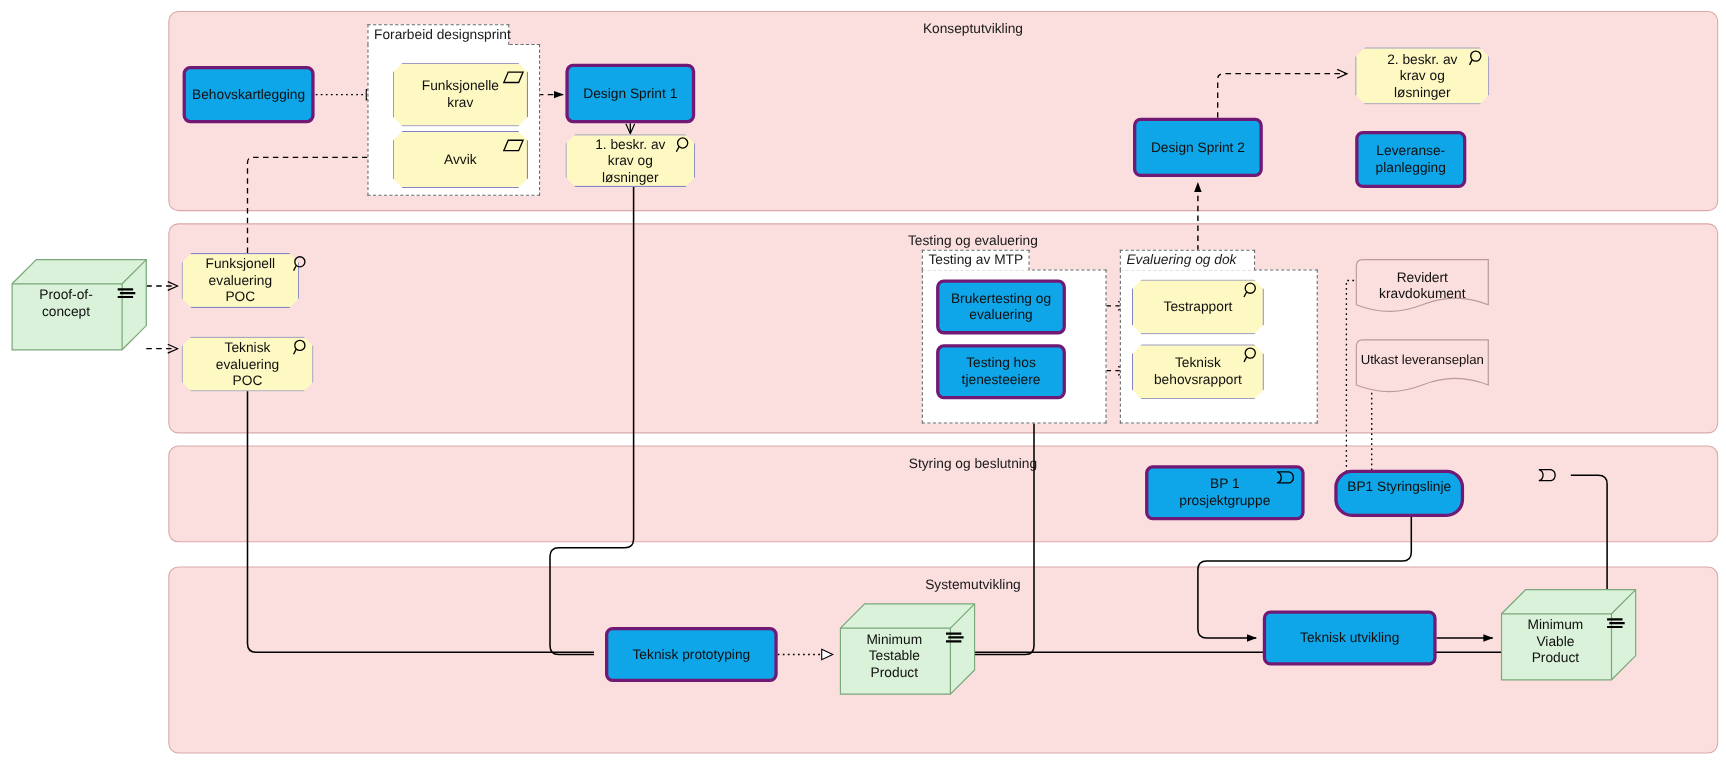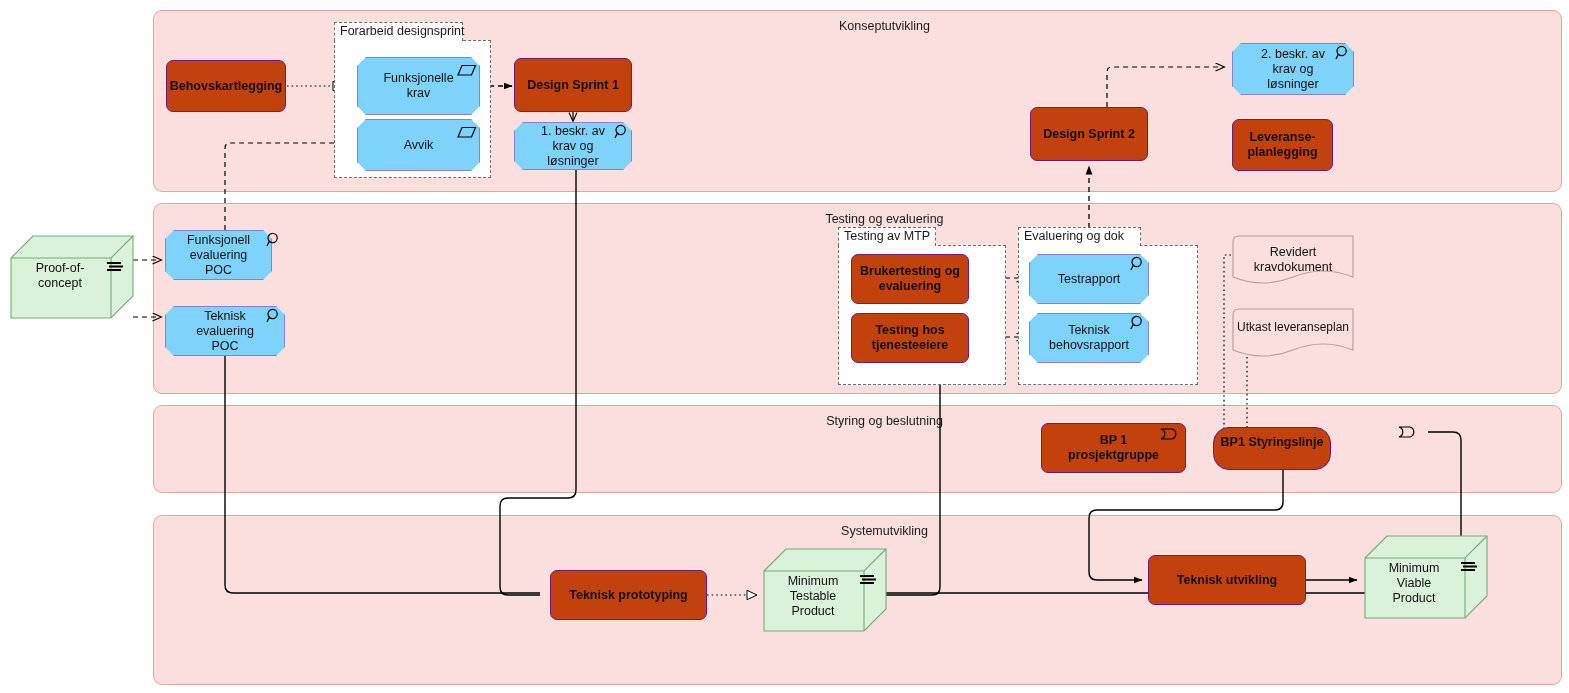--- a/index.html
+++ b/index.html
@@ -7,22 +7,22 @@
   #canvas{position:relative;width:1569px;height:693px;overflow:hidden;background:#fff;}
   svg.lines{position:absolute;left:0;top:0;width:1569px;height:693px;pointer-events:none;}
   .band{position:absolute;background:#fbdede;border:1px solid #d9a9a9;border-radius:9px;box-sizing:border-box;}
   .band-title{position:absolute;top:8px;left:0;width:100%;text-align:center;font-size:12.5px;color:#1a1a1a;padding-left:27px;}
   .group{position:absolute;box-sizing:border-box;}
   .group-tab{position:absolute;left:0;top:0;height:19px;border:1px dashed #6b6b6b;border-bottom:none;background:#ffffff;
              font-size:12.5px;color:#1a1a1a;padding:1px 8px 0 5px;box-sizing:border-box;white-space:nowrap;z-index:3;}
   .group-body{position:absolute;left:0;border:1px dashed #6b6b6b;background:#ffffff;box-sizing:border-box;z-index:1;}
   .node{position:absolute;box-sizing:border-box;display:flex;align-items:center;justify-content:center;
         text-align:center;font-size:12.5px;color:#11100f;line-height:15px;z-index:4;padding:0 6px;}
-  .rounded{background:#c2410c;border:1px solid #701a75;border-radius:7px;font-weight:bold;}
-  .octagon{background:#7dd3fc;border:1px solid #8585c4;}
+  .rounded{background:#0ea5e9;border:3px solid #701a75;border-radius:7px;}
+  .octagon{background:#fef9c3;border:1px solid #8585c4;}
   .oct-clip{clip-path:polygon(9px 0,calc(100% - 9px) 0,100% 9px,100% calc(100% - 9px),calc(100% - 9px) 100%,9px 100%,0 calc(100% - 9px),0 9px);}
   .nodelabel{position:relative;z-index:2;}
   .badge{position:absolute;z-index:6;}
   .doc{position:absolute;z-index:4;}
   .doc .txt{position:absolute;left:0;top:10px;width:100%;text-align:center;font-size:12.5px;color:#11100f;line-height:15px;}
   .cube{position:absolute;z-index:4;}
   .cube .txt{position:absolute;left:0;width:100%;text-align:center;font-size:12.5px;color:#11100f;line-height:15px;}
 </style>
 </head>
 <body>
@@ -45,21 +45,21 @@
   <div class="group" style="left:334px;top:22px;width:157px;height:156px;">
     <div class="group-tab" style="width:129px;"><span>Forarbeid designsprint</span></div>
     <div class="group-body" style="top:18px;width:157px;height:138px;"></div>
   </div>
 
   <div class="group" style="left:838px;top:227px;width:168px;height:158px;">
     <div class="group-tab" style="width:98px;"><span>Testing av MTP</span></div>
     <div class="group-body" style="top:18px;width:168px;height:140px;"></div>
   </div>
 
-  <div class="group" style="left:1018px;top:227px;width:180px;height:158px;">
+  <div class="group" style="left:1018px;top:227px;width:180px;height:158px;font-style:italic;">
     <div class="group-tab" style="width:123px;"><span>Evaluering og dok</span></div>
     <div class="group-body" style="top:18px;width:180px;height:140px;"></div>
   </div>
 
   <svg class="lines" viewBox="0 0 1569 693">
     <defs>
       <marker id="mFill" markerWidth="10" markerHeight="10" refX="8.5" refY="4" orient="auto" markerUnits="userSpaceOnUse">
         <path d="M0,0.6 L9,4 L0,7.4 z" fill="#000"></path>
       </marker>
       <marker id="mOpen" markerWidth="11" markerHeight="11" refX="9" refY="4.5" orient="auto" markerUnits="userSpaceOnUse">

